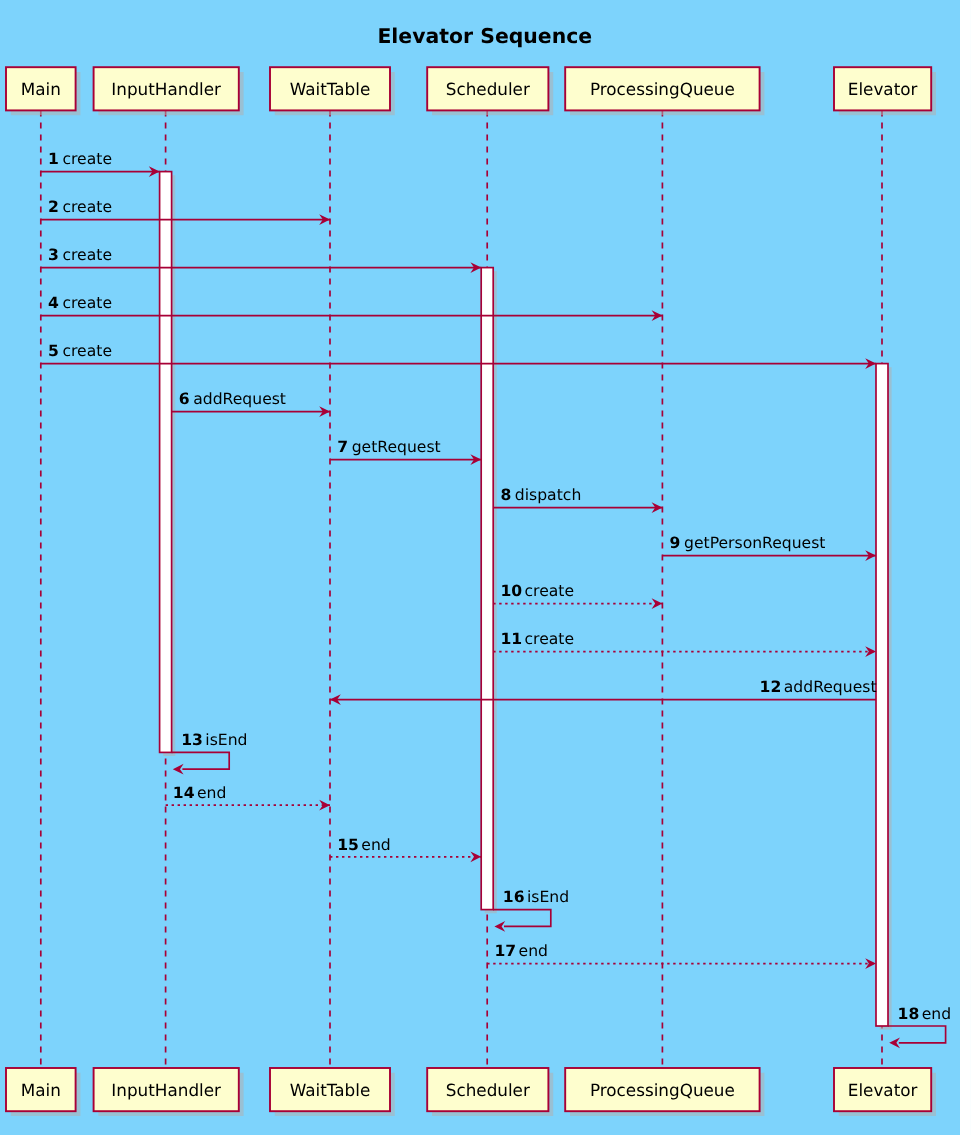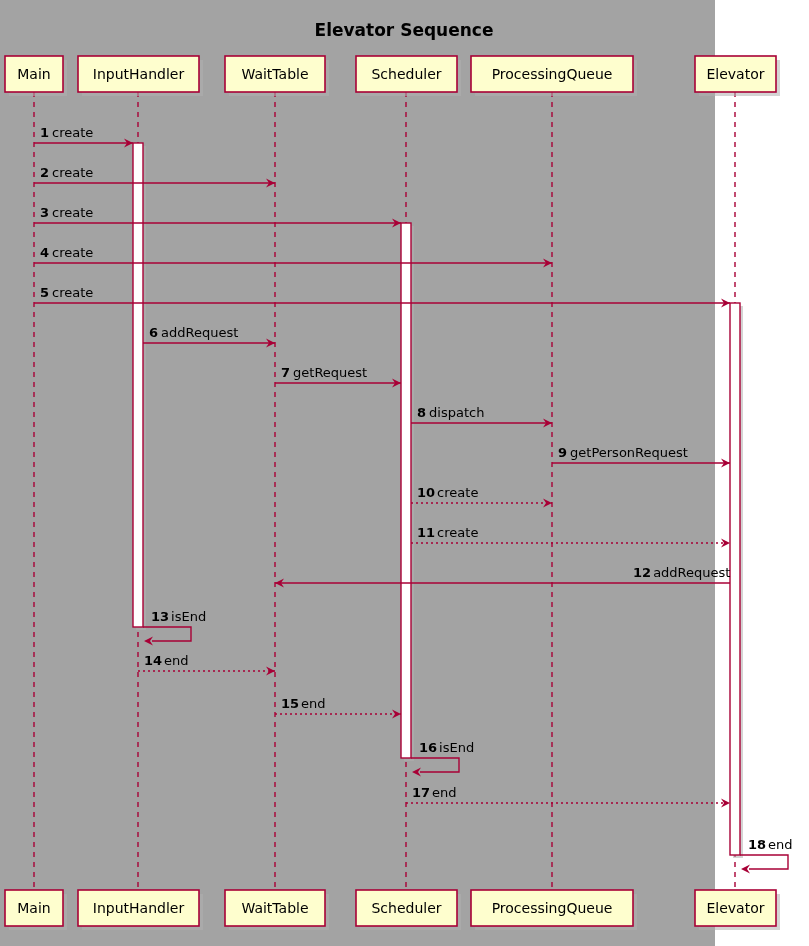--- a/index.html
+++ b/index.html
@@ -8,23 +8,23 @@
     background: #FFFFFF;
   }
   body {
     width: 809px;
     height: 946px;
     overflow: hidden;
     font-family: "DejaVu Sans", sans-serif;
   }
   #diagram-root {
     position: relative;
-    width: 715px;
+    width: 800px;
     height: 946px;
-    background: #a3a3a3;
+    background: #7dd3fc;
   }
   svg#seq-svg {
     display: block;
     width: 809px;
     height: 946px;
   }
   .title-text {
     font-family: "DejaVu Sans", sans-serif;
     font-size: 17px;
     font-weight: bold;

